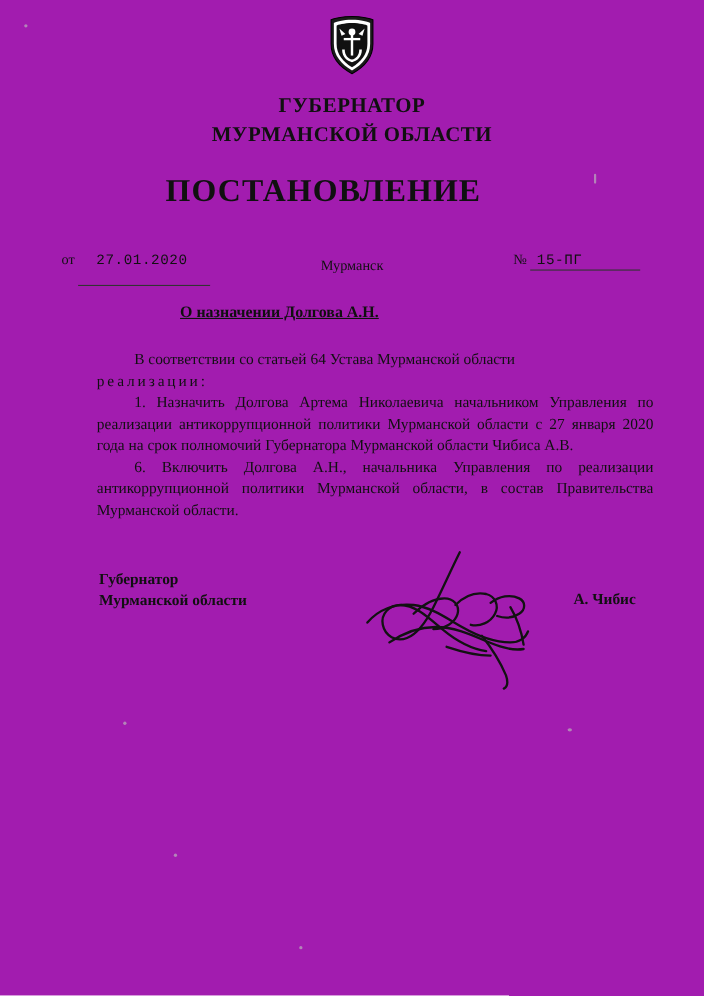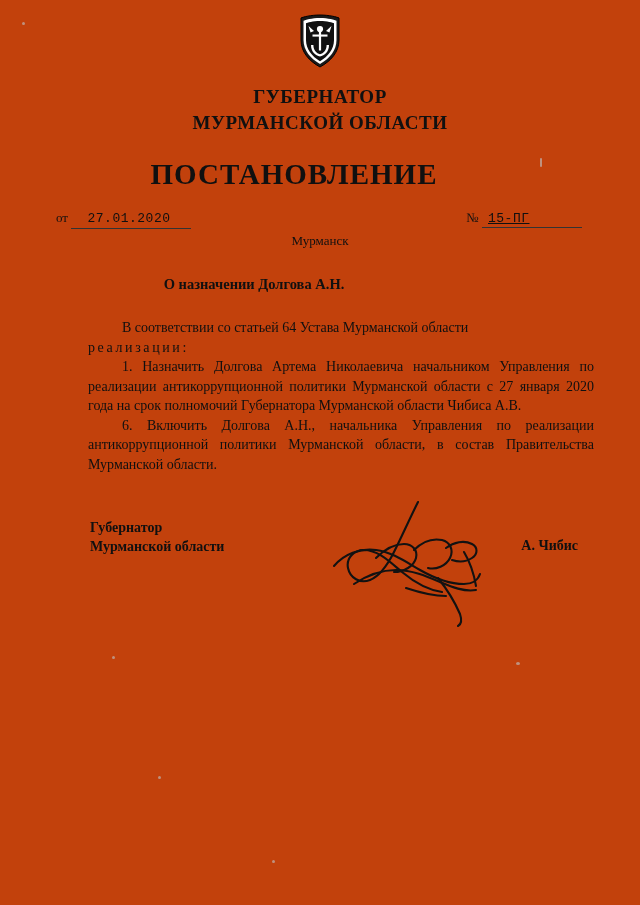--- a/index.html
+++ b/index.html
@@ -14,21 +14,21 @@
     font-family: "Liberation Serif", serif;
     color: #101010;
     overflow: hidden;
   }
 
   .page {
     position: absolute;
     inset: 0;
     width: 640px;
     height: 905px;
-    background: #c2410c;
+    background: #a21caf;
   }
 
   
   .emblem-wrap {
     position: absolute;
     top: 14px;
     left: 0;
     width: 640px;
     display: flex;
     justify-content: center;
@@ -61,81 +61,81 @@
     width: 588px;
     text-align: center;
     font-weight: bold;
     font-size: 29px;
     letter-spacing: 1px;
   }
 
   
   .meta-row {
     position: absolute;
-    top: 210px;
+    top: 228px;
     left: 0;
     width: 640px;
     height: 24px;
   }
   .meta-date {
     position: absolute;
     left: 56px;
     top: 0;
     font-size: 13px;
     display: flex;
     align-items: baseline;
     gap: 3px;
   }
   .meta-date .value {
     font-family: "Liberation Mono", monospace;
     font-size: 13px;
     letter-spacing: 0.5px;
     border-bottom: 1px solid #333;
-    padding: 0 10px 2px 6px;
+    padding: 0 10px 15px 6px;
     min-width: 104px;
     text-align: center;
   }
   .meta-num {
     position: absolute;
     right: 58px;
     top: 0;
     font-size: 13px;
     display: flex;
     align-items: baseline;
     gap: 3px;
   }
   .meta-num .value {
     font-family: "Liberation Mono", monospace;
     font-size: 13px;
     letter-spacing: 0.5px;
     border-bottom: 1px solid #333;
     padding: 0 22px 1px 6px;
     min-width: 72px;
     text-align: left;
+  }
+
+  .city {
+    position: absolute;
+    top: 233px;
+    left: 0;
+    width: 640px;
+    text-align: center;
+    font-size: 13px;
+  }
+
+  
+  .subject {
+    position: absolute;
+    top: 276px;
+    left: 0;
+    width: 508px;
+    text-align: center;
+    font-weight: bold;
+    font-size: 14.5px;
     text-decoration: underline;
-  }
-
-  .city {
-    position: absolute;
-    top: 233px;
-    left: 0;
-    width: 640px;
-    text-align: center;
-    font-size: 13px;
-  }
-
-  
-  .subject {
-    position: absolute;
-    top: 276px;
-    left: 0;
-    width: 508px;
-    text-align: center;
-    font-weight: bold;
-    font-size: 14.5px;
   }
 
   
   .body {
     position: absolute;
     top: 318px;
     left: 88px;
     width: 506px;
     font-size: 14px;
     line-height: 19.5px;

